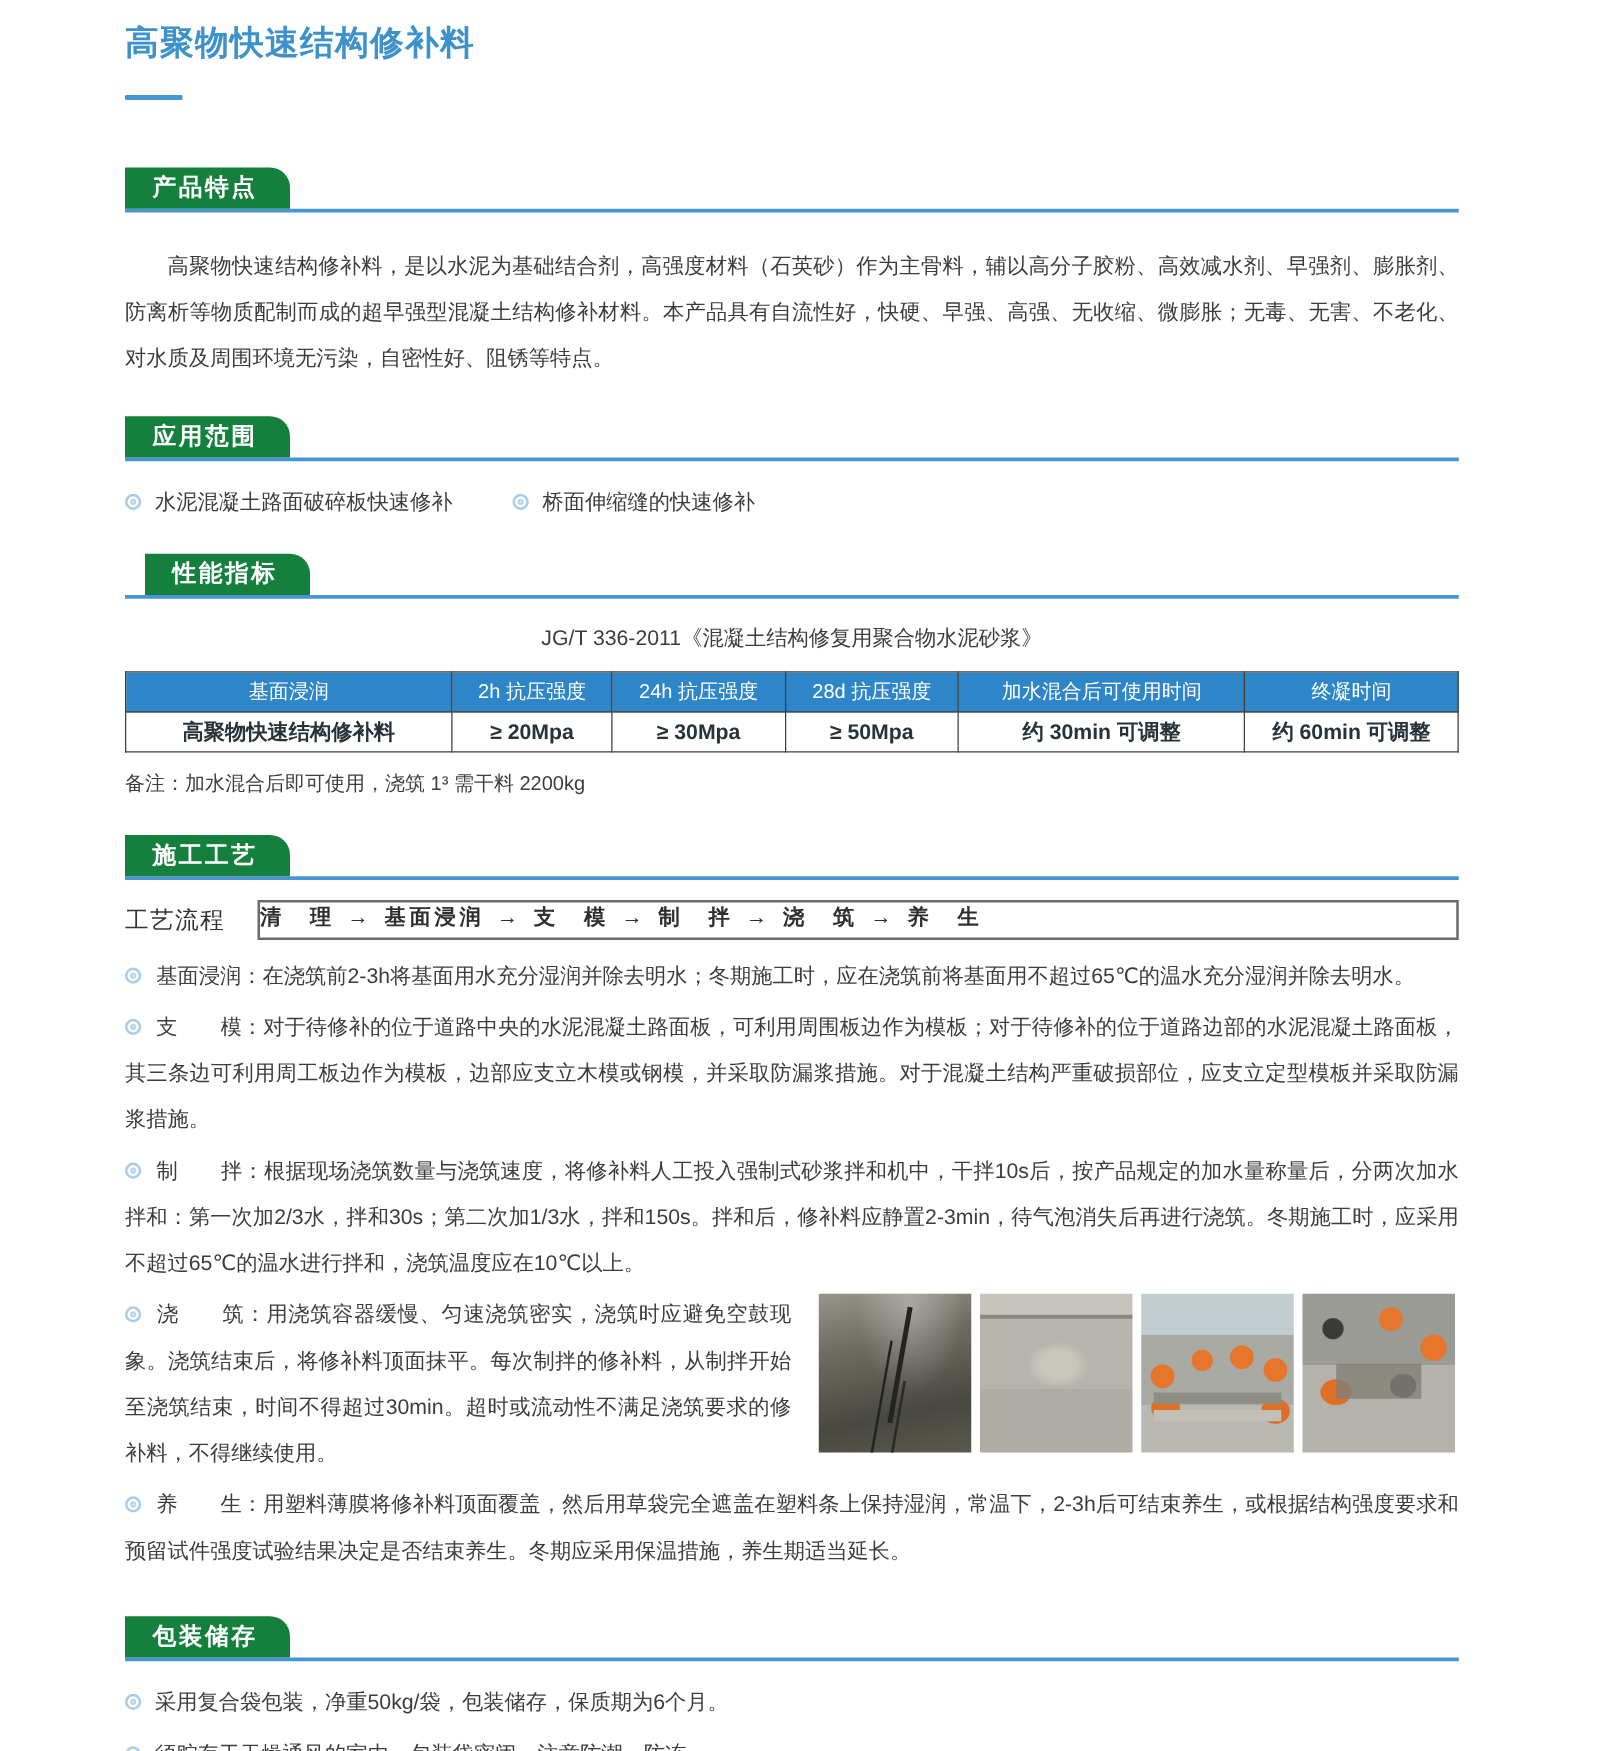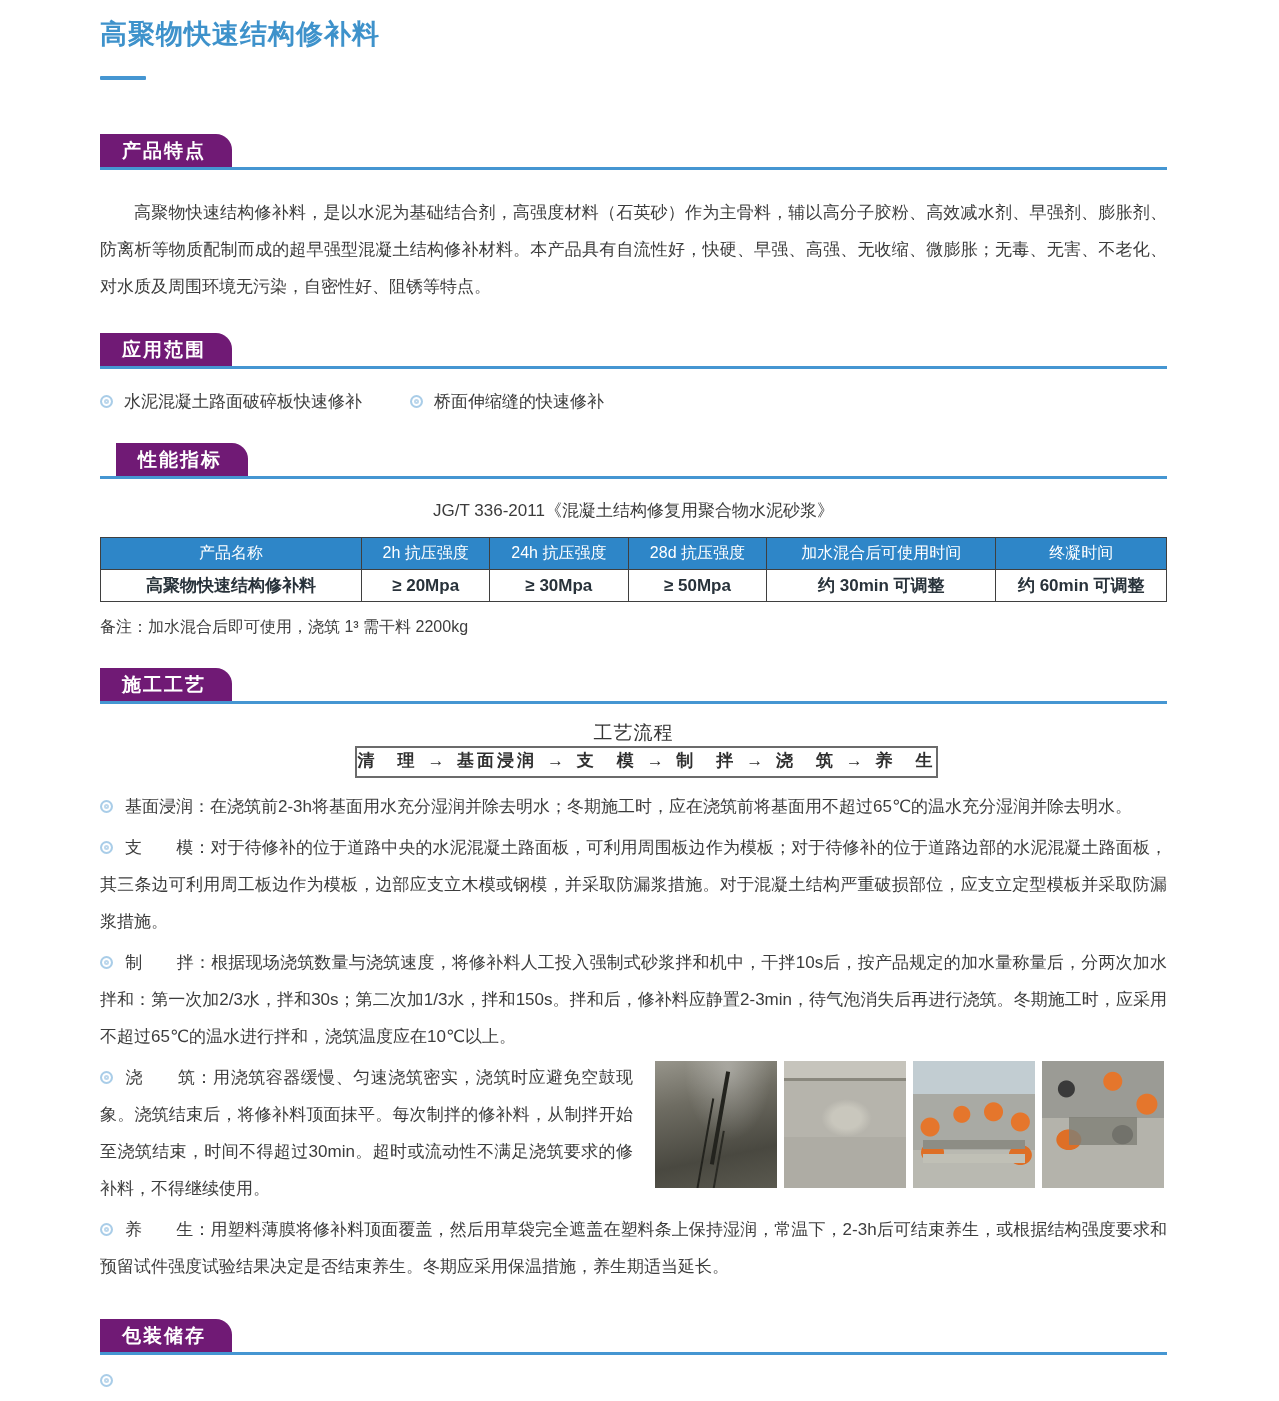--- a/index.html
+++ b/index.html
@@ -7,21 +7,21 @@
        font-family:"Liberation Sans","DejaVu Sans",sans-serif;color:#3b3b3b;}
   .page{position:relative;width:1279px;min-height:1401px;}
   .content{padding:0 112px 30px 100px;position:relative;z-index:2;}
 
   
   .doc-title{margin:16px 0 0 0;font-size:27px;font-weight:700;color:#3e92cb;letter-spacing:1px;}
   .title-line{width:46px;height:4px;background:#4596d2;margin-top:24px;border-radius:1px;}
 
   
   .section-header{border-bottom:3px solid #4596d2;line-height:0;}
-  .tab{display:inline-block;background:#701a75;color:#ffffff;font-size:19px;font-weight:700;
+  .tab{display:inline-block;background:#15803d;color:#ffffff;font-size:19px;font-weight:700;
        line-height:33px;padding:0 26px 0 22px;border-radius:0 16px 0 0;letter-spacing:2px;}
   .mt-features{margin-top:54px;}
   .mt-application{margin-top:28px;}
   .mt-performance{margin-top:26px;padding-left:16px;}
   .mt-process{margin-top:30px;}
   .mt-storage{margin-top:34px;font-family:Liberation Serif, serif;}
 
   
   .para{margin:24px 0 0 0;font-size:17px;line-height:37px;text-align:justify;text-indent:2em;color:#3c3c3c;}
 
@@ -40,21 +40,21 @@
   .standard-caption{margin:20px 0 0 0;text-align:center;font-size:17px;color:#3c3c3c;}
   table.perf{width:100%;border-collapse:collapse;margin-top:15px;}
   table.perf th{background:#2e86c8;color:#ffffff;font-size:16px;font-weight:500;
                 border:1px solid #3f3f3f;height:31px;padding:0 4px;}
   table.perf td{border:1px solid #3f3f3f;font-size:17px;font-weight:600;color:#28323a;
                 text-align:center;height:31px;padding:0 4px;}
   .c1{width:24.5%;} .c2{width:12%;} .c3{width:13%;} .c4{width:13%;} .c5{width:21.5%;} .c6{width:16%;}
   .table-note{margin:15px 0 0 0;font-size:16px;color:#3d3d3d;}
 
   
-  .flow-row{display:flex;align-items:center;margin-top:16px;flex-direction:column;}
+  .flow-row{display:flex;align-items:center;margin-top:16px;}
   .flow-label{font-size:19px;color:#333333;flex:none;letter-spacing:1px;}
   .flow-box{flex:1;margin-left:26px;border:2px solid #6b6b6b;text-align:left;
             font-size:17px;font-weight:700;color:#2f2f2f;line-height:28px;letter-spacing:3px;font-family:Liberation Mono, monospace;}
   .steps{margin-top:10px;}
   .step{margin:4px 0 0 0;font-size:17px;line-height:37px;text-align:justify;color:#3c3c3c;}
   .step .b{margin-right:12px;}
   .term{white-space:pre;}
 
   
   .photos{float:right;width:512px;margin:6px 0 10px 22px;display:flex;gap:7px;}
@@ -123,21 +123,21 @@
       </p>
     </div>
 
     <div class="section-header mt-performance">
       <span class="tab">性能指标</span>
     </div>
     <p class="standard-caption">JG/T 336-2011《混凝土结构修复用聚合物水泥砂浆》</p>
     <table class="perf">
       <thead>
         <tr>
-          <th class="c1">产品名称</th>
+          <th class="c1">基面浸润</th>
           <th class="c2">2h 抗压强度</th>
           <th class="c3">24h 抗压强度</th>
           <th class="c4">28d 抗压强度</th>
           <th class="c5">加水混合后可使用时间</th>
           <th class="c6">终凝时间</th>
         </tr>
       </thead>
       <tbody>
         <tr>
           <td>高聚物快速结构修补料</td>
@@ -182,20 +182,21 @@
         <span class="b"></span><span class="term">养　　生：</span><span>用塑料薄膜将修补料顶面覆盖，然后用草袋完全遮盖在塑料条上保持湿润，常温下，2-3h后可结束养生，或根据结构强度要求和预留试件强度试验结果决定是否结束养生。冬期应采用保温措施，养生期适当延长。</span>
       </p>
     </div>
 
     <div class="section-header mt-storage">
       <span class="tab">包装储存</span>
     </div>
     <div class="v-list">
       <p class="bullet-line">
         <span class="b"></span>
+        <span>采用复合袋包装，净重50kg/袋，包装储存，保质期为6个月。</span>
       </p>
       <p class="bullet-line">
         <span class="b"></span>
         <span>须贮存于干燥通风的室内，包装袋密闭，注意防潮、防冻。</span>
       </p>
     </div>
 
   </div>
 
 </div>

